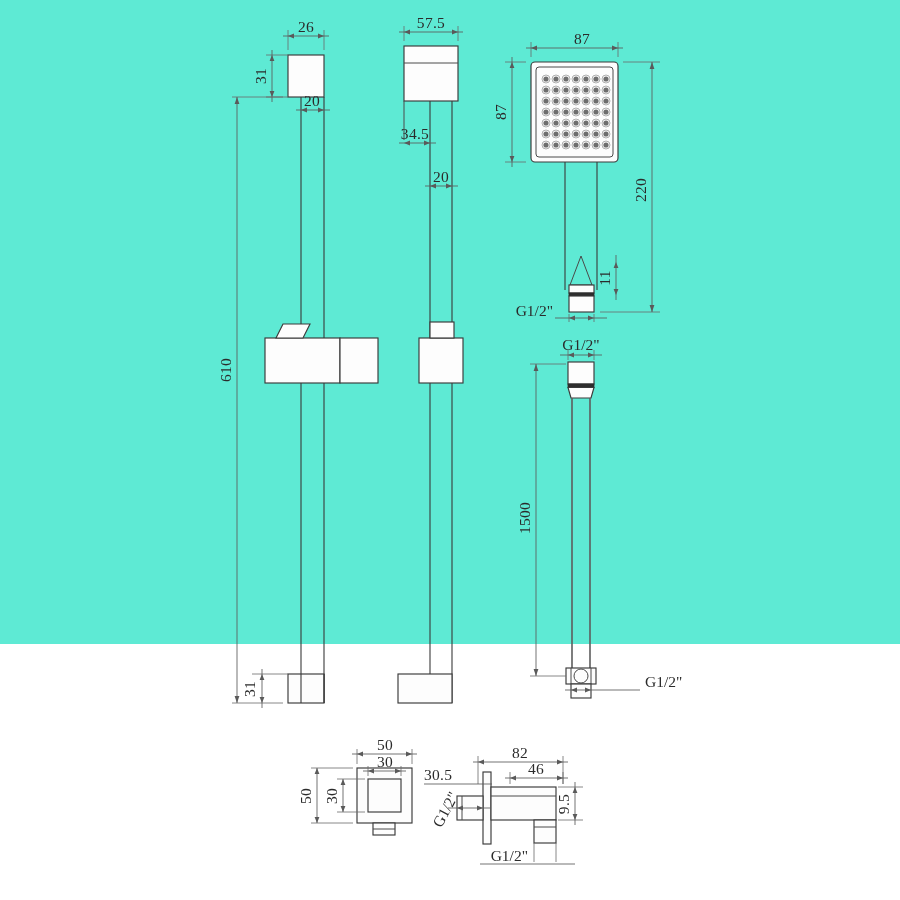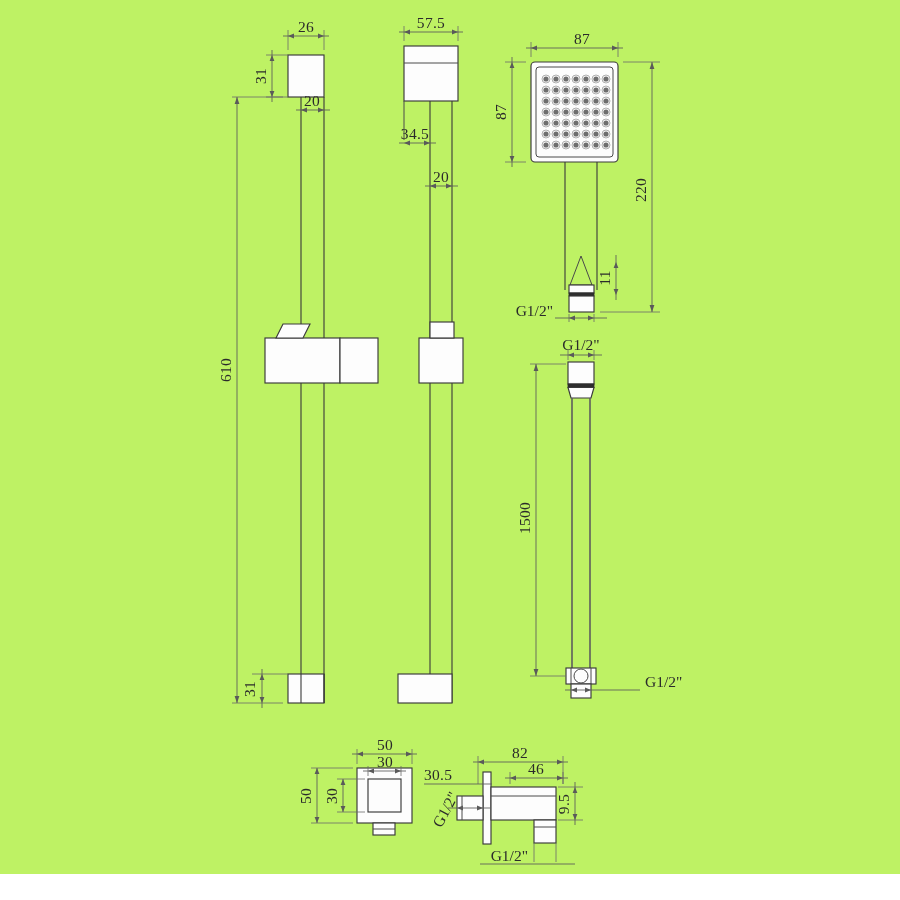--- a/index.html
+++ b/index.html
@@ -9,22 +9,22 @@
   }
   body {
     width: 900px;
     height: 900px;
     font-family: "Liberation Serif", serif;
     overflow: hidden;
   }
   #sheet {
     position: relative;
     width: 900px;
-    height: 874px;
-    background: #bef264;
+    height: 644px;
+    background: #5eead4;
   }
   svg#drawing {
     position: absolute;
     top: 0;
     left: 0;
     width: 900px;
     height: 900px;
     display: block;
   }
   .part { fill: #ffffff; stroke: #3a3a3a; stroke-width: 1.1; }

